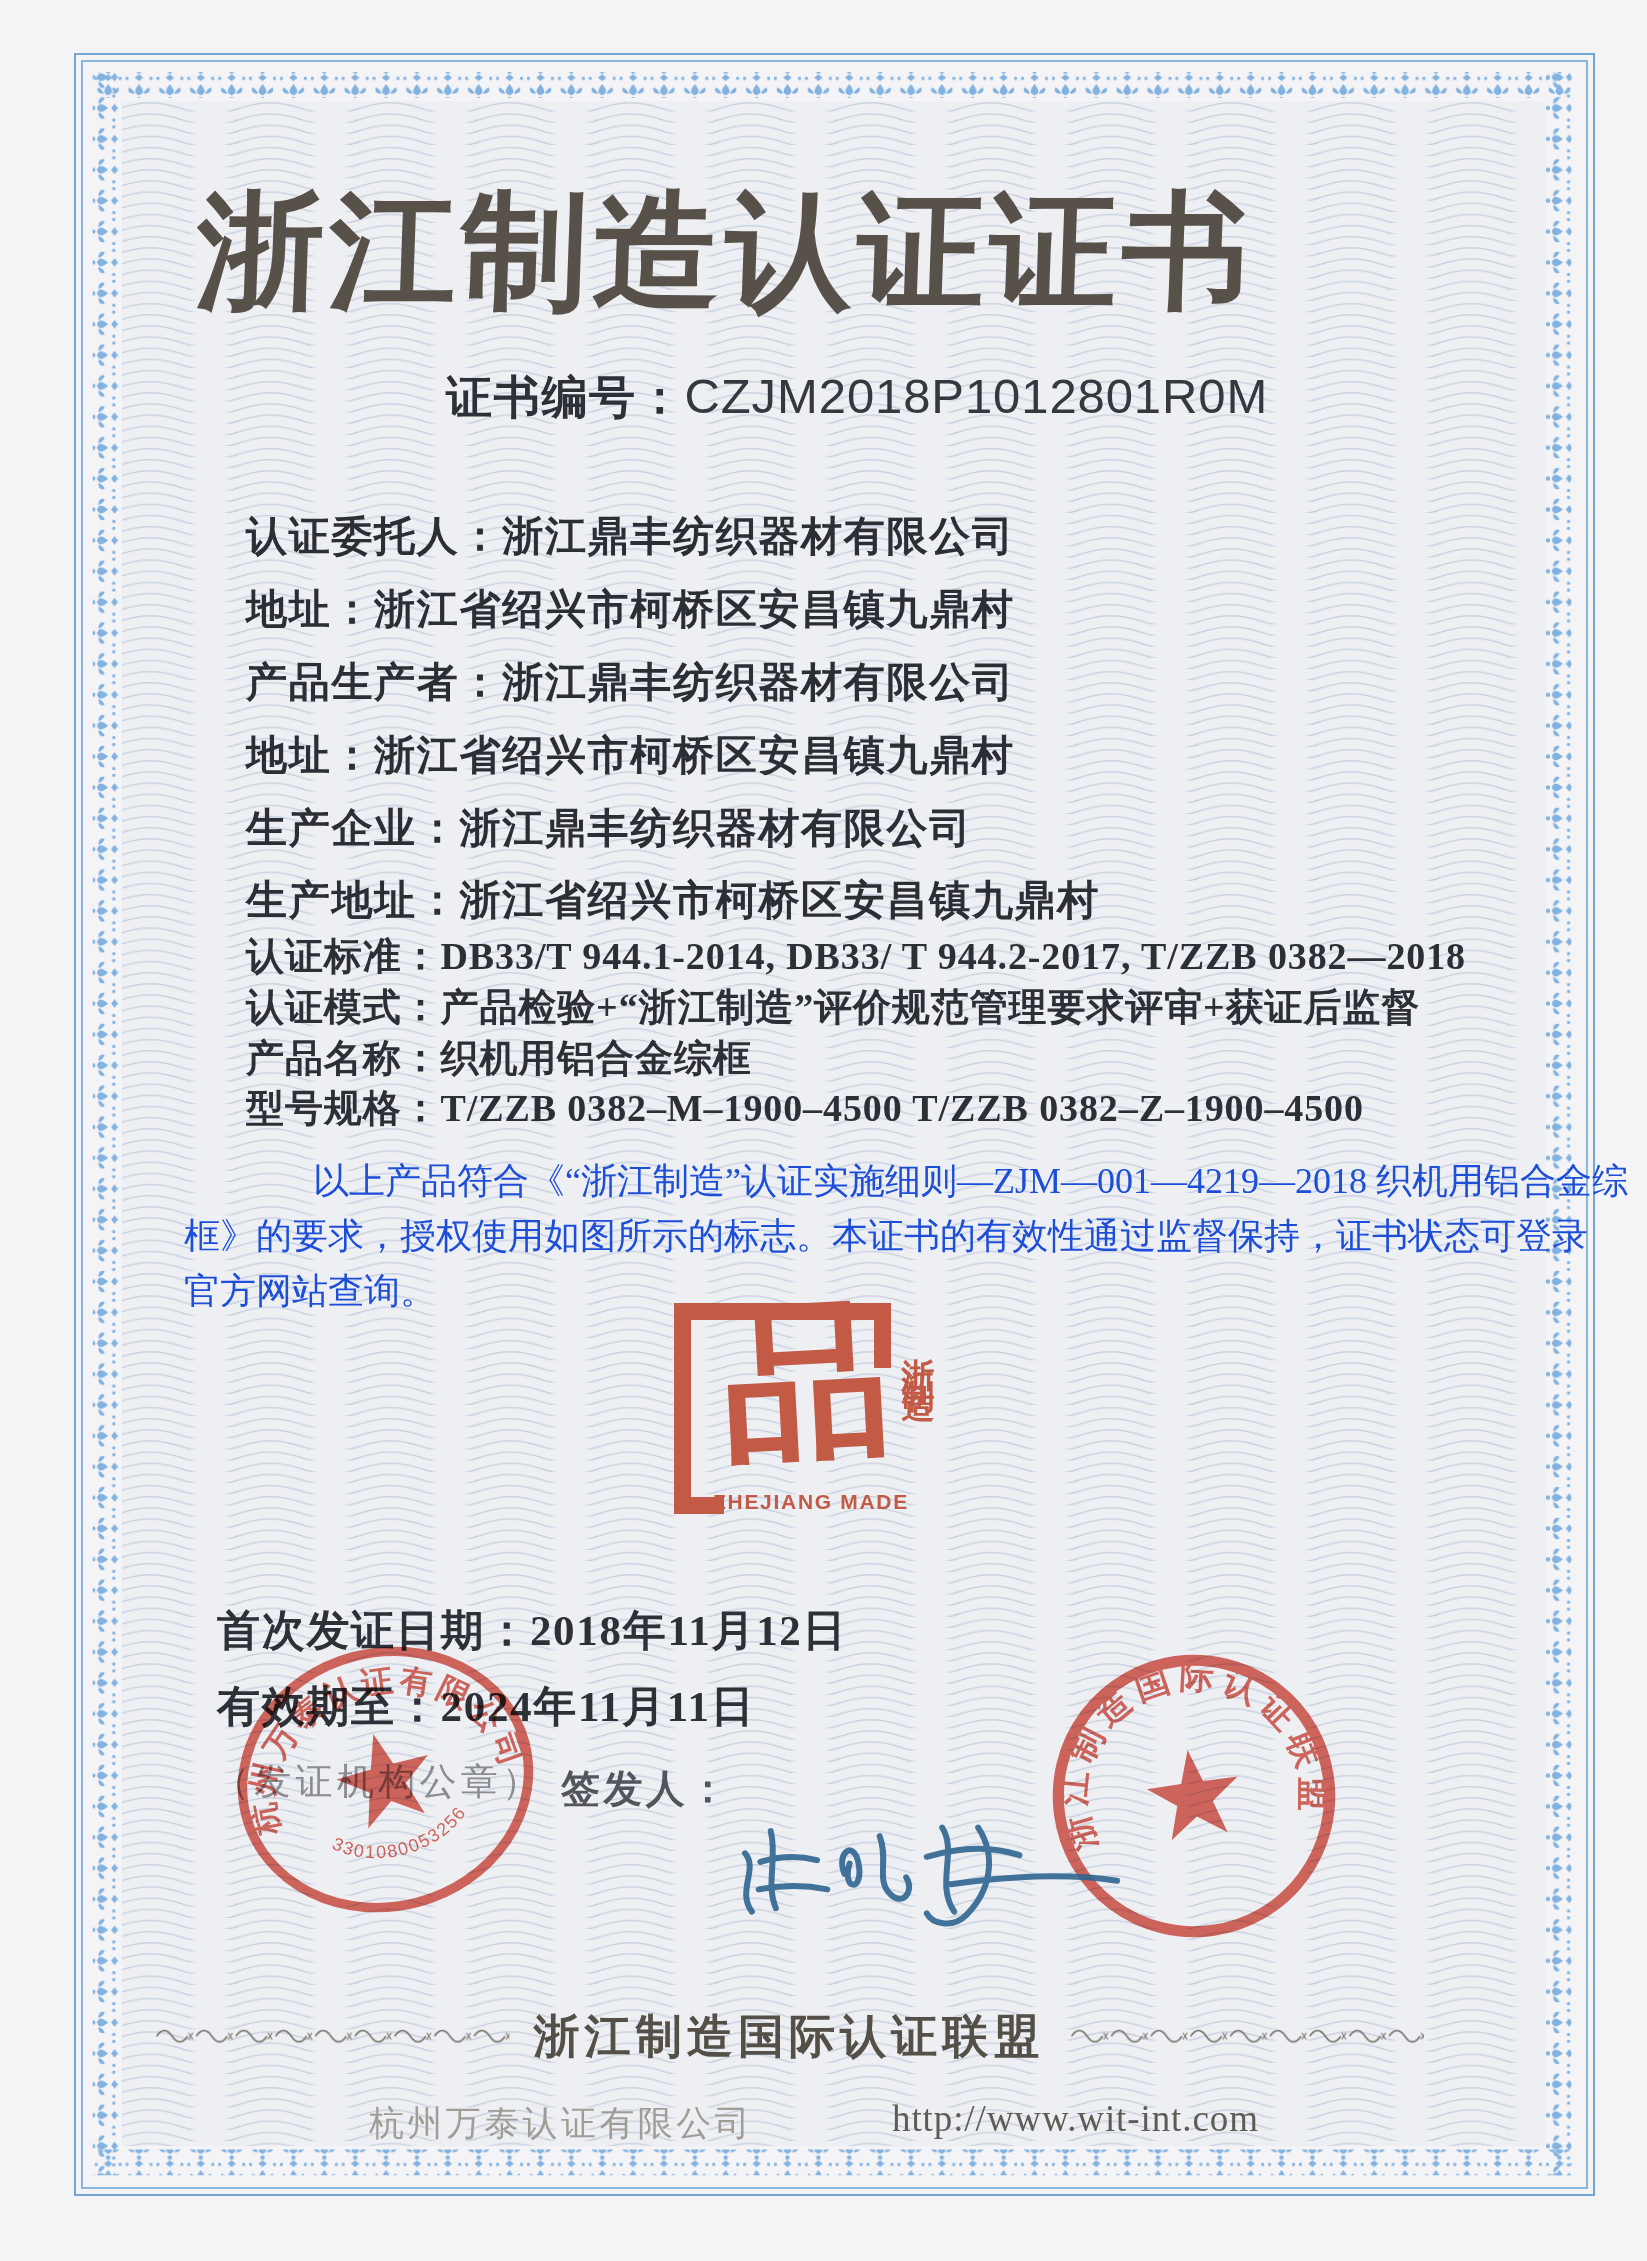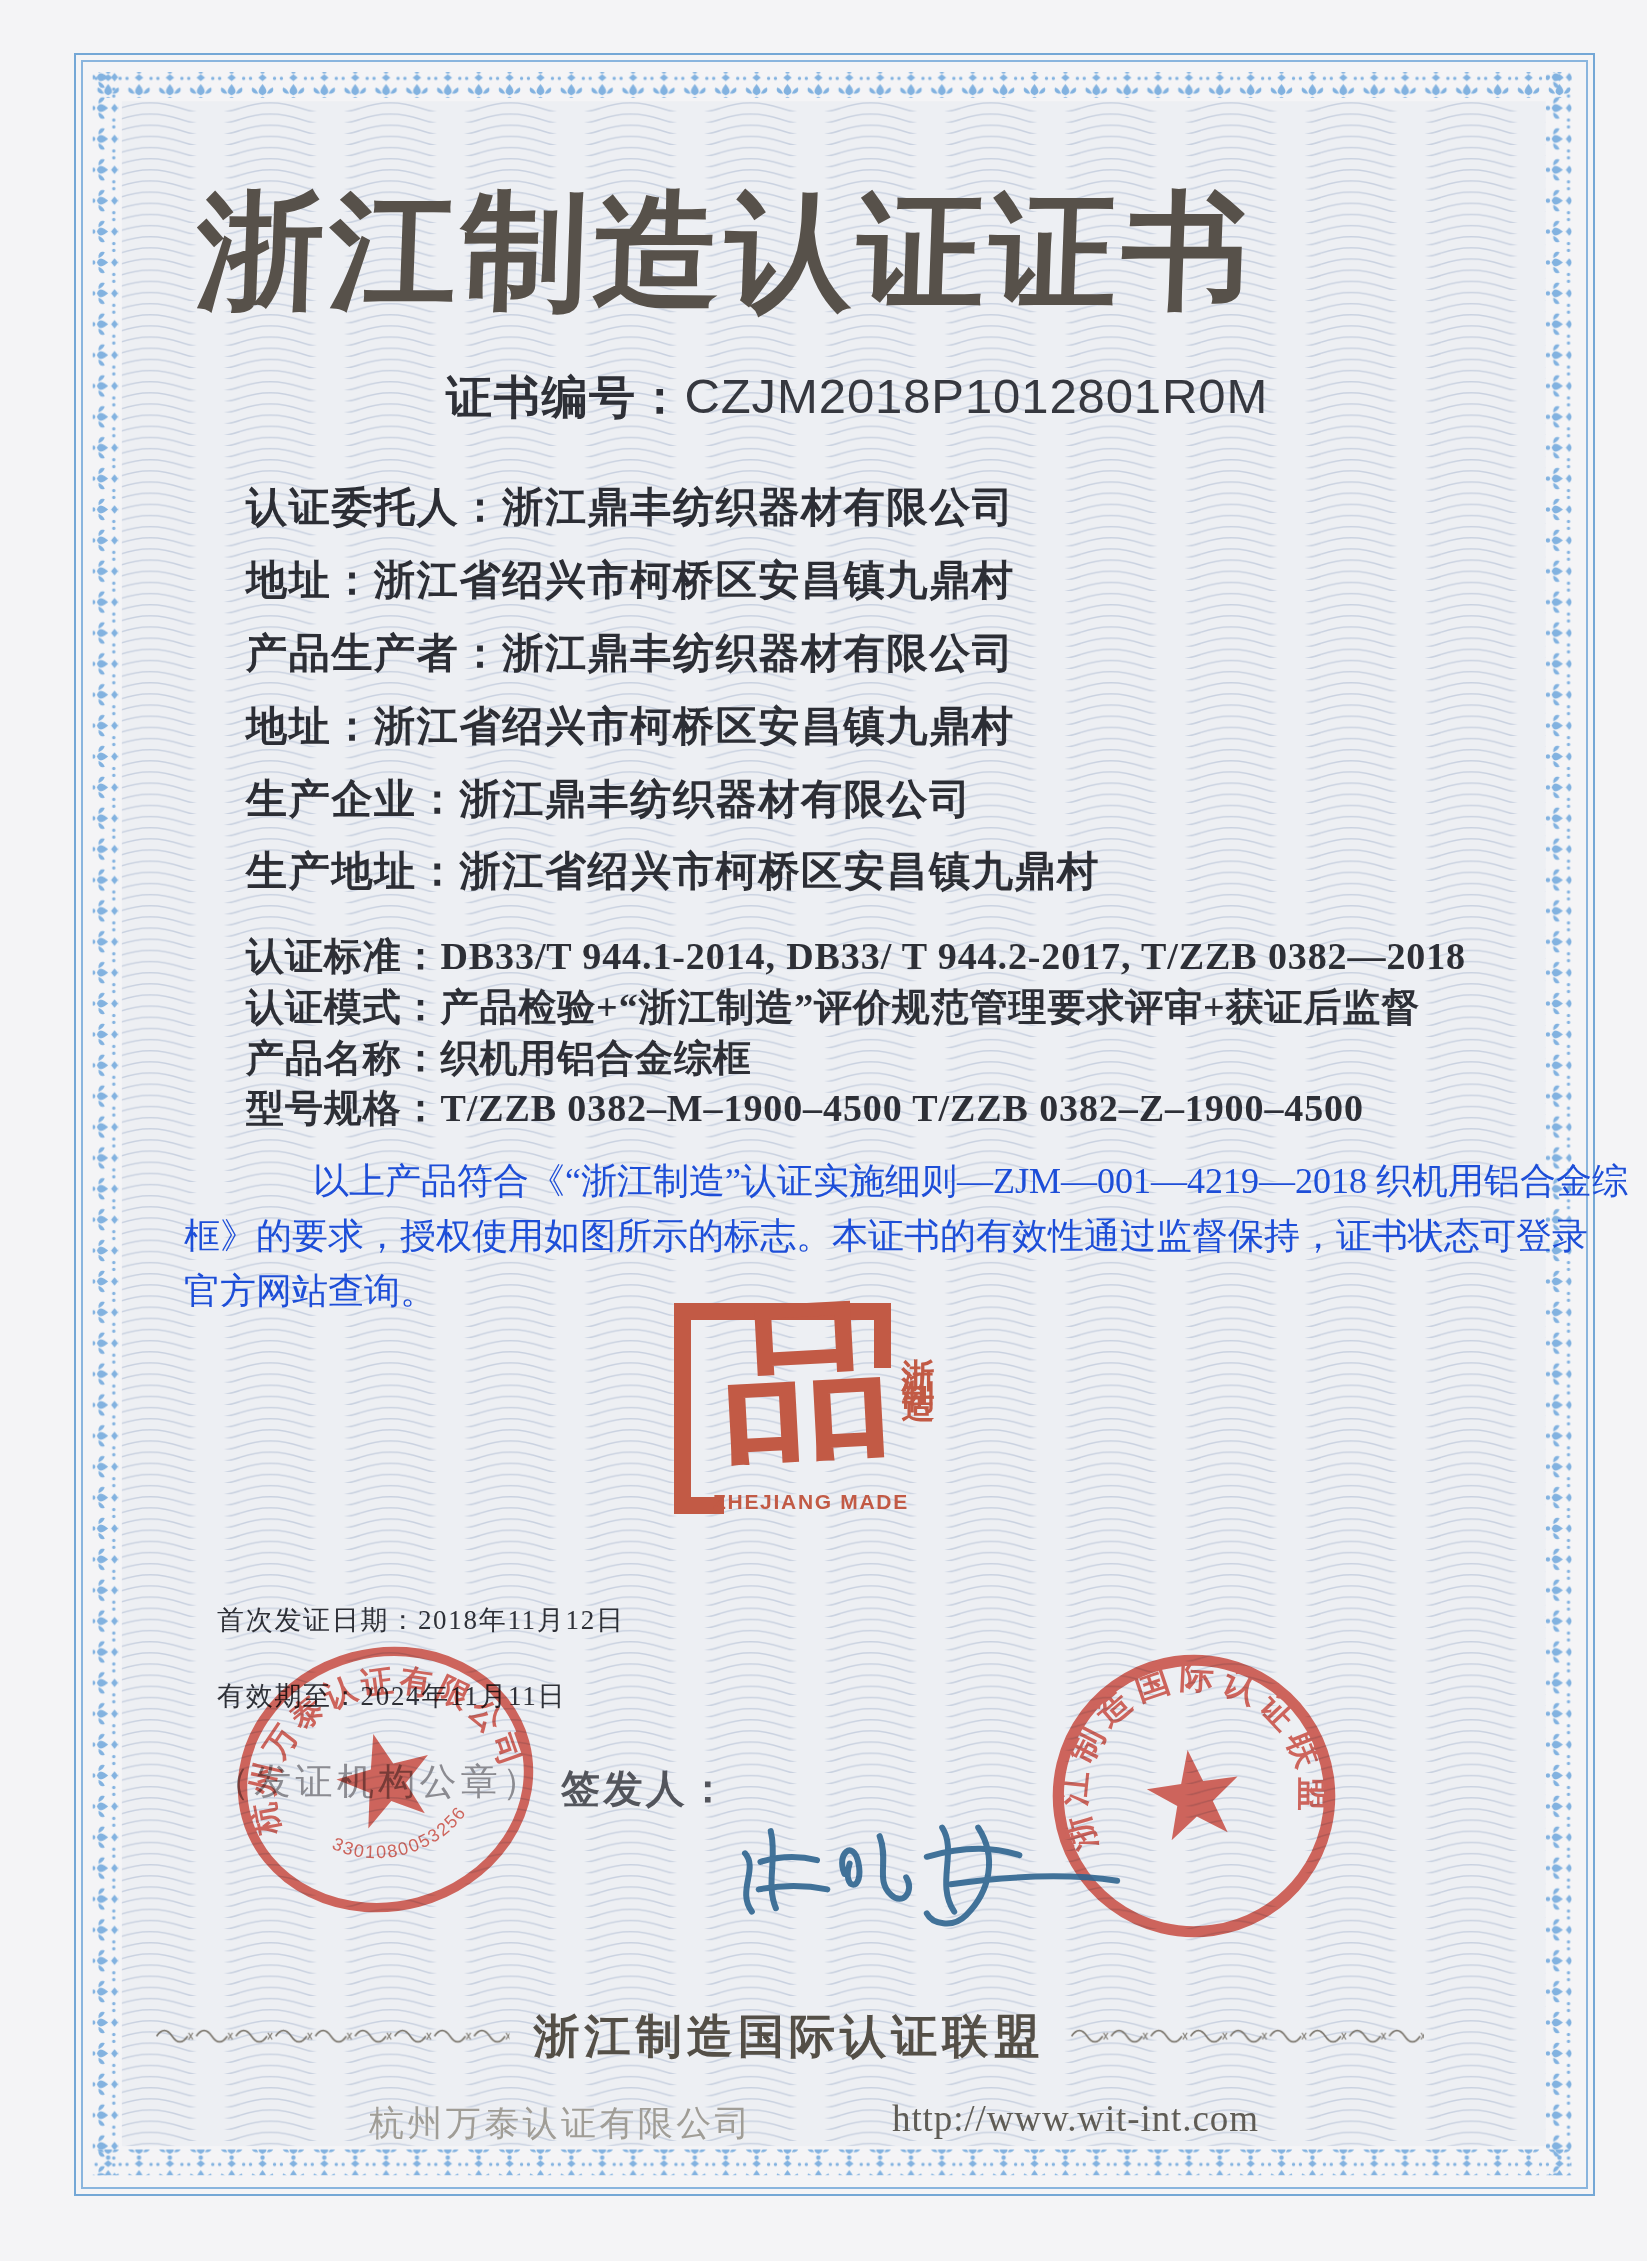--- a/index.html
+++ b/index.html
@@ -16,26 +16,26 @@
          border:2.6px solid #74a7d6;pointer-events:none;}
   .frame::before{content:"";position:absolute;inset:5.1px;border:2.6px solid #8ab5de;}
   
   .abs{position:absolute;white-space:nowrap;}
   .title{left:197px;top:168px;width:1029px;text-align:center;
          font-size:127px;font-weight:700;letter-spacing:5.1px;color:#57514a;
          transform:skewX(-2deg);}
   .certno{left:446px;top:367px;font-size:46px;font-weight:700;letter-spacing:1.7px;}
   .certno .num{font-family:"Liberation Sans","DejaVu Sans",sans-serif;
                font-weight:500;font-size:49px;letter-spacing:0.9px;color:#36383f;}
-  .info-line{left:246px;font-size:41px;font-weight:600;letter-spacing:1.7px;color:#2c2e35;}
+  .info-line{left:246px;font-size:41px;font-weight:600;letter-spacing:1.7px;color:#2c2e35;margin-top:29px;}
   .spec-line{left:246px;font-size:38px;font-weight:600;letter-spacing:0.9px;color:#2d2f36;}
   .para{left:184px;width:1227px;font-size:36px;line-height:55px;color:#1d4ed8;
         white-space:nowrap;}
   .para.indent{ text-indent:129px;}
-  .date-line{left:217px;font-size:27px;font-weight:400;letter-spacing:1.7px;}
+  .date-line{left:217px;font-size:43px;font-weight:700;letter-spacing:1.7px;}
   .seal-note{left:213px;top:1757px;font-size:37px;letter-spacing:4.3px;color:#8b8b91;}
   .issuer{left:561px;top:1762px;font-size:39px;font-weight:600;letter-spacing:3.4px;color:#53555c;}
   
   .logo{position:absolute;left:672px;top:1293px;width:283px;height:244px;}
   .logo .lframe{position:absolute;left:1.7px;top:10.3px;width:217px;height:211px;}
   .logo .lframe .bar{position:absolute;background:#c25a45;}
   .logo .pin{position:absolute;left:50px;top:5.1px;font-size:168px;line-height:168px;
              font-weight:700;color:#c25a45;transform:rotate(-3deg);}
   .logo .vert{position:absolute;left:223px;top:39px;writing-mode:vertical-rl;
               font-size:33px;font-weight:700;letter-spacing:10.3px;color:#c25a45;}

